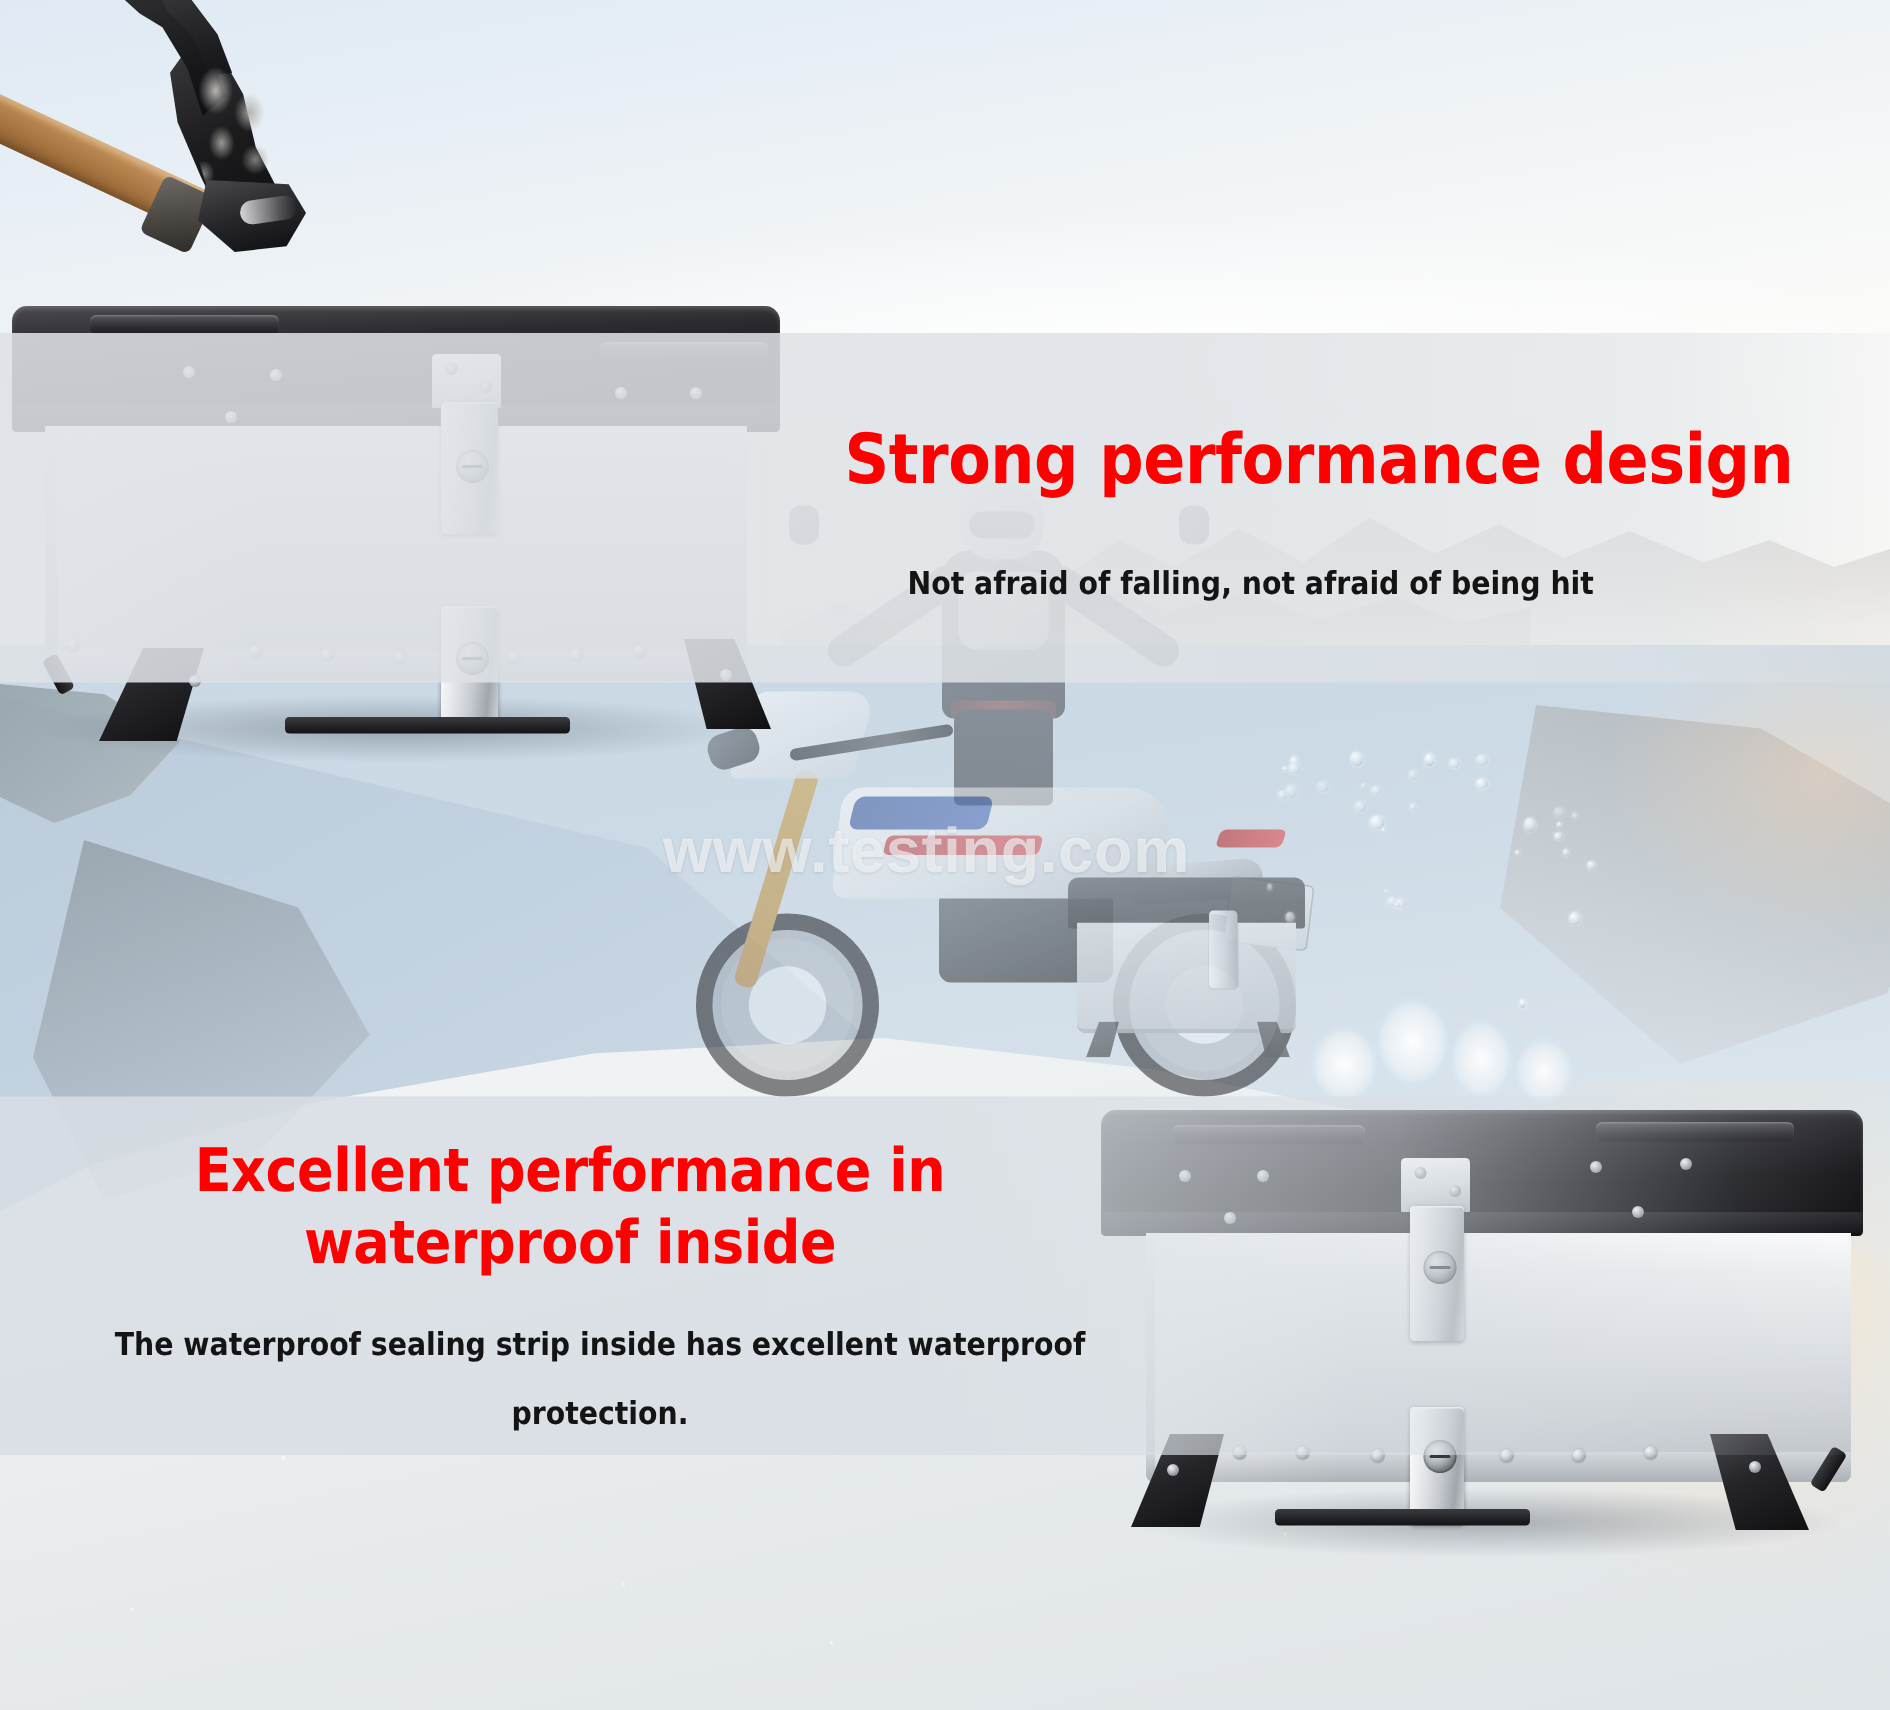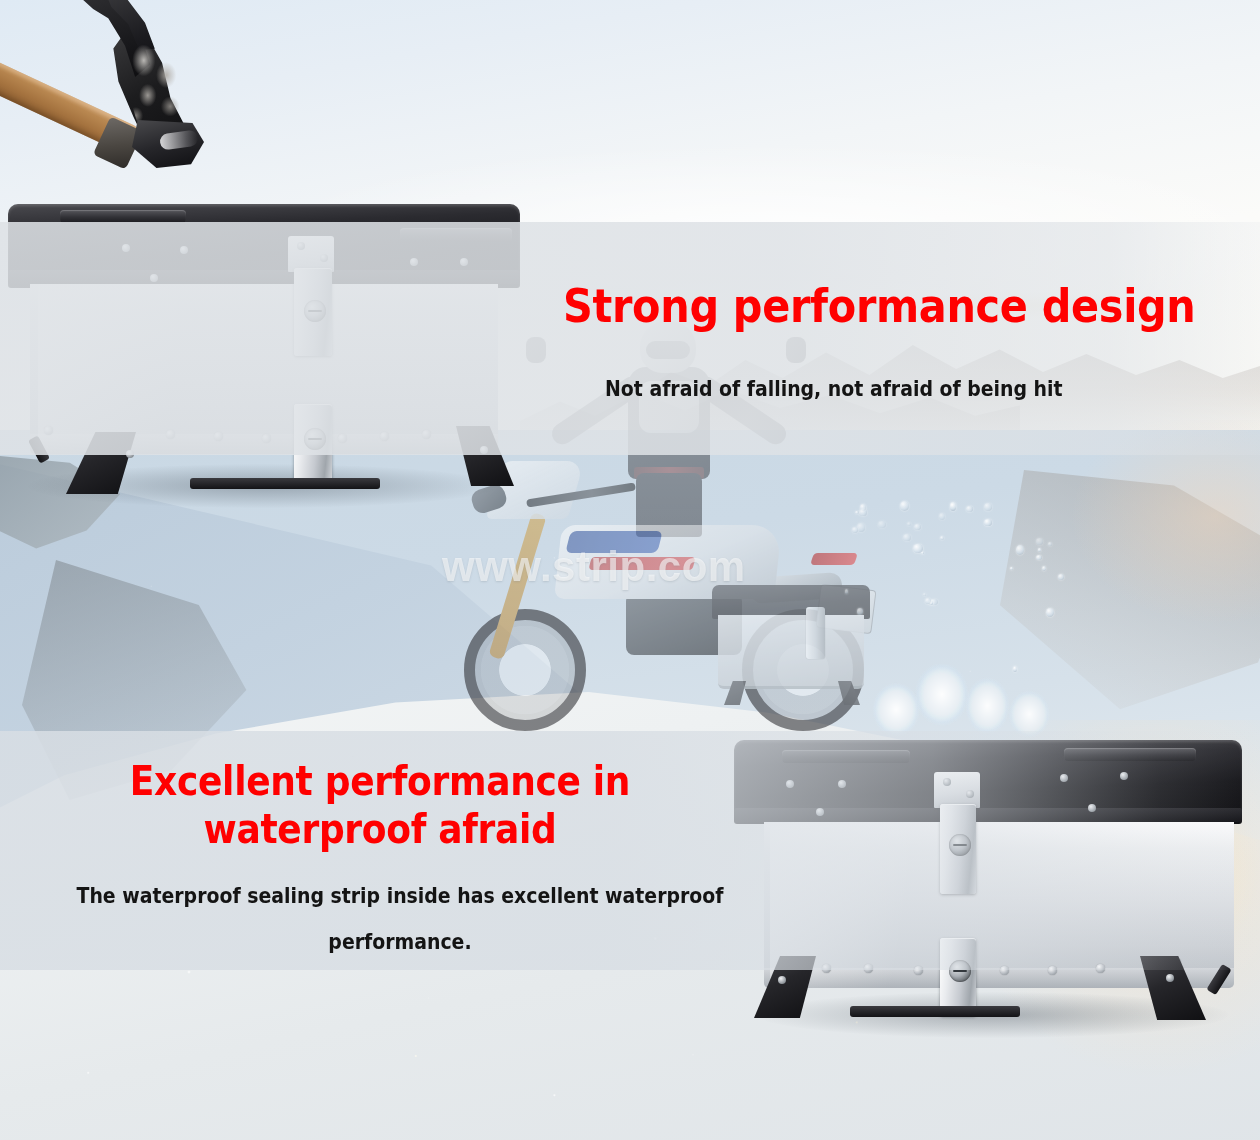--- a/index.html
+++ b/index.html
@@ -674,18 +674,18 @@
     <div class="hammer-face-shine"></div>
   </div>
 
   <div class="band band-top"></div>
 
   <h1 class="headline" id="headline-1">Strong performance design</h1>
   <p class="subline" id="subline-1">Not afraid of falling, not afraid of being hit</p>
 
   <div class="band band-bottom"></div>
 
-  <h1 class="headline" id="headline-2">Excellent performance in waterproof afraid</h1>
-  <p class="subline" id="subline-2">The waterproof sealing strip inside has excellent waterproof performance.</p>
-
-  <div class="watermark">www.strip.com</div>
+  <h1 class="headline" id="headline-2">Excellent performance in waterproof inside</h1>
+  <p class="subline" id="subline-2">The waterproof sealing strip inside has excellent waterproof protection.</p>
+
+  <div class="watermark">www.testing.com</div>
 
 </div>
 
 </body></html>

